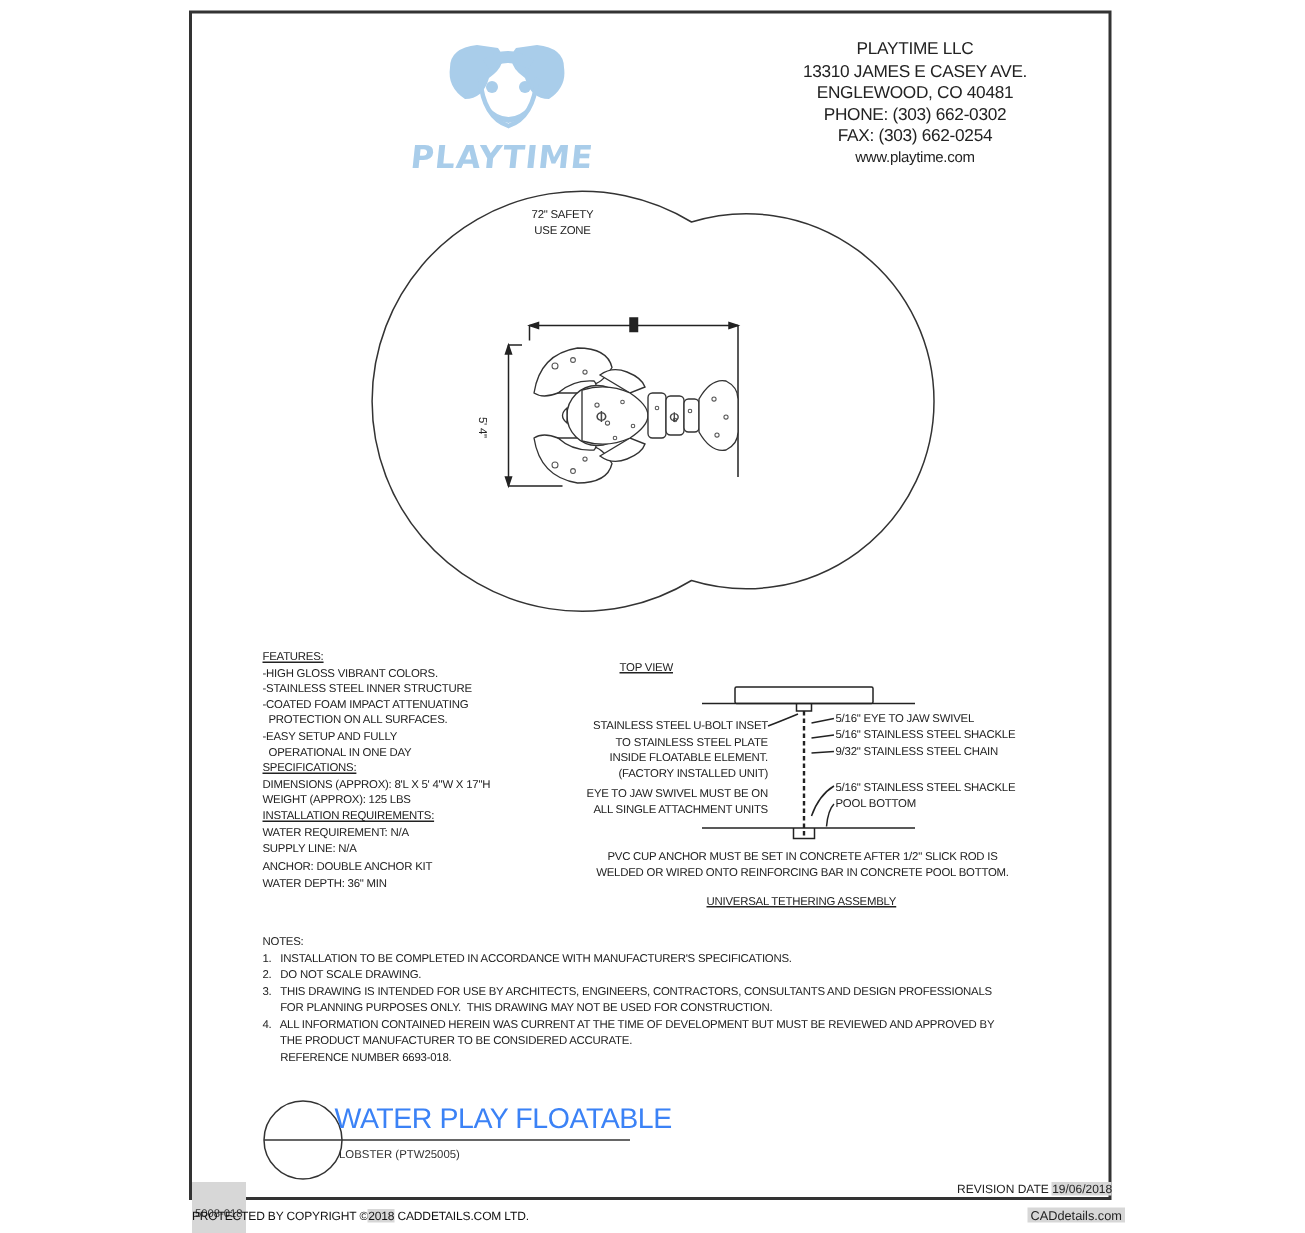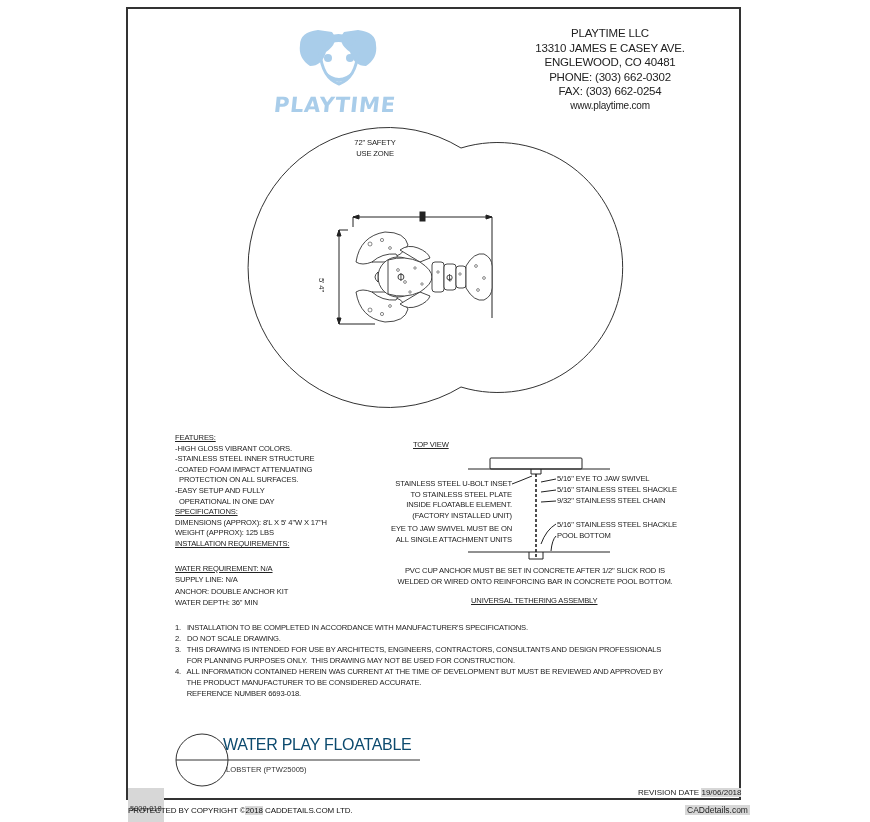--- a/index.html
+++ b/index.html
@@ -9,21 +9,21 @@
   .sheet { position: absolute; left: 126px; top: 7px; width: 615px; height: 793px;
            border: 2px solid #333; box-sizing: border-box; }
   .company { position: absolute; left: 520px; top: 26px; width: 180px; text-align: center;
              font-size: 11.5px; line-height: 14.6px; color: #222; letter-spacing: -0.2px; }
   .company .web { font-size: 10px; }
   .cad-text { font-size: 7.6px; line-height: 10.6px; letter-spacing: -0.15px; color: #222;
               white-space: nowrap; }
   .u { text-decoration: underline; }
   .center { text-align: center; }
   .right { text-align: right; }
-  .title-main { position: absolute; left: 223px; top: 736px; font-size: 16px; color: #0c4a6e;
+  .title-main { position: absolute; left: 223px; top: 736px; font-size: 19px; color: #3b82f6;
                 letter-spacing: -0.3px; white-space: nowrap; }
   .subtitle { position: absolute; left: 226px; top: 765px; font-size: 7.6px; color: #333; }
   .hl { background: #d7d7d7; }
   .ref-num { position: absolute; left: 128px; top: 788px; font-size: 7.5px; color: #333; padding: 16px 2px; }
   .rev { position: absolute; left: 638px; top: 788px; font-size: 8px; color: #222; white-space: nowrap; }
   .copyright { position: absolute; left: 128px; top: 806px; font-size: 8px; color: #111; white-space: nowrap;
                letter-spacing: -0.1px; }
   .caddetails { position: absolute; left: 685px; top: 805px; font-size: 8.5px; color: #222; background: #d7d7d7;
                 padding: 0 2px; }
   svg { position: absolute; left: 0; top: 0; }
@@ -146,21 +146,21 @@
   <div>-HIGH GLOSS VIBRANT COLORS.</div>
   <div>-STAINLESS STEEL INNER STRUCTURE</div>
   <div>-COATED FOAM IMPACT ATTENUATING</div>
   <div style="padding-left:4px;"> PROTECTION ON ALL SURFACES.</div>
   <div>-EASY SETUP AND FULLY</div>
   <div style="padding-left:4px;"> OPERATIONAL IN ONE DAY</div>
   <div class="u">SPECIFICATIONS:</div>
   <div>DIMENSIONS (APPROX): 8'L X 5' 4"W X 17"H</div>
   <div>WEIGHT (APPROX): 125 LBS</div>
   <div class="u">INSTALLATION REQUIREMENTS:</div>
-  <div style="margin-top:14px;text-decoration:underline;">WATER REQUIREMENT: N/A</div>
+  <div style="margin-top:0;">WATER REQUIREMENT: N/A</div>
   <div style="margin-top:1px;">SUPPLY LINE: N/A</div>
   <div style="margin-top:1px;">ANCHOR: DOUBLE ANCHOR KIT</div>
   <div style="margin-top:1px;">WATER DEPTH: 36" MIN</div>
 </div>
 
 <div class="abs cad-text right" style="left:372px; top:479px; width:140px;">
   <div>STAINLESS STEEL U-BOLT INSET</div>
   <div>TO STAINLESS STEEL PLATE</div>
   <div>INSIDE FLOATABLE ELEMENT.</div>
   <div>(FACTORY INSTALLED UNIT)</div>
@@ -174,20 +174,21 @@
 <div class="abs cad-text" style="left:557px; top:520px;">5/16" STAINLESS STEEL SHACKLE</div>
 <div class="abs cad-text" style="left:557px; top:531px;">POOL BOTTOM</div>
 
 <div class="abs cad-text center" style="left:380px; top:566px; width:310px;">
   <div>PVC CUP ANCHOR MUST BE SET IN CONCRETE AFTER 1/2" SLICK ROD IS</div>
   <div>WELDED OR WIRED ONTO REINFORCING BAR IN CONCRETE POOL BOTTOM.</div>
 </div>
 <div class="abs cad-text u" style="left:471px; top:596px;">UNIVERSAL TETHERING ASSEMBLY</div>
 
 <div class="abs cad-text" style="left:175px; top:622px; line-height:11px;">
+  <div>NOTES:</div>
   <div style="white-space:pre;">1.   INSTALLATION TO BE COMPLETED IN ACCORDANCE WITH MANUFACTURER'S SPECIFICATIONS.</div>
   <div style="white-space:pre;">2.   DO NOT SCALE DRAWING.</div>
   <div style="white-space:pre;">3.   THIS DRAWING IS INTENDED FOR USE BY ARCHITECTS, ENGINEERS, CONTRACTORS, CONSULTANTS AND DESIGN PROFESSIONALS</div>
   <div style="white-space:pre;">      FOR PLANNING PURPOSES ONLY.  THIS DRAWING MAY NOT BE USED FOR CONSTRUCTION.</div>
   <div style="white-space:pre;">4.   ALL INFORMATION CONTAINED HEREIN WAS CURRENT AT THE TIME OF DEVELOPMENT BUT MUST BE REVIEWED AND APPROVED BY</div>
   <div style="white-space:pre;">      THE PRODUCT MANUFACTURER TO BE CONSIDERED ACCURATE.</div>
   <div style="white-space:pre;">      REFERENCE NUMBER 6693-018.</div>
 </div>
 
 <div class="title-main">WATER PLAY FLOATABLE</div>

